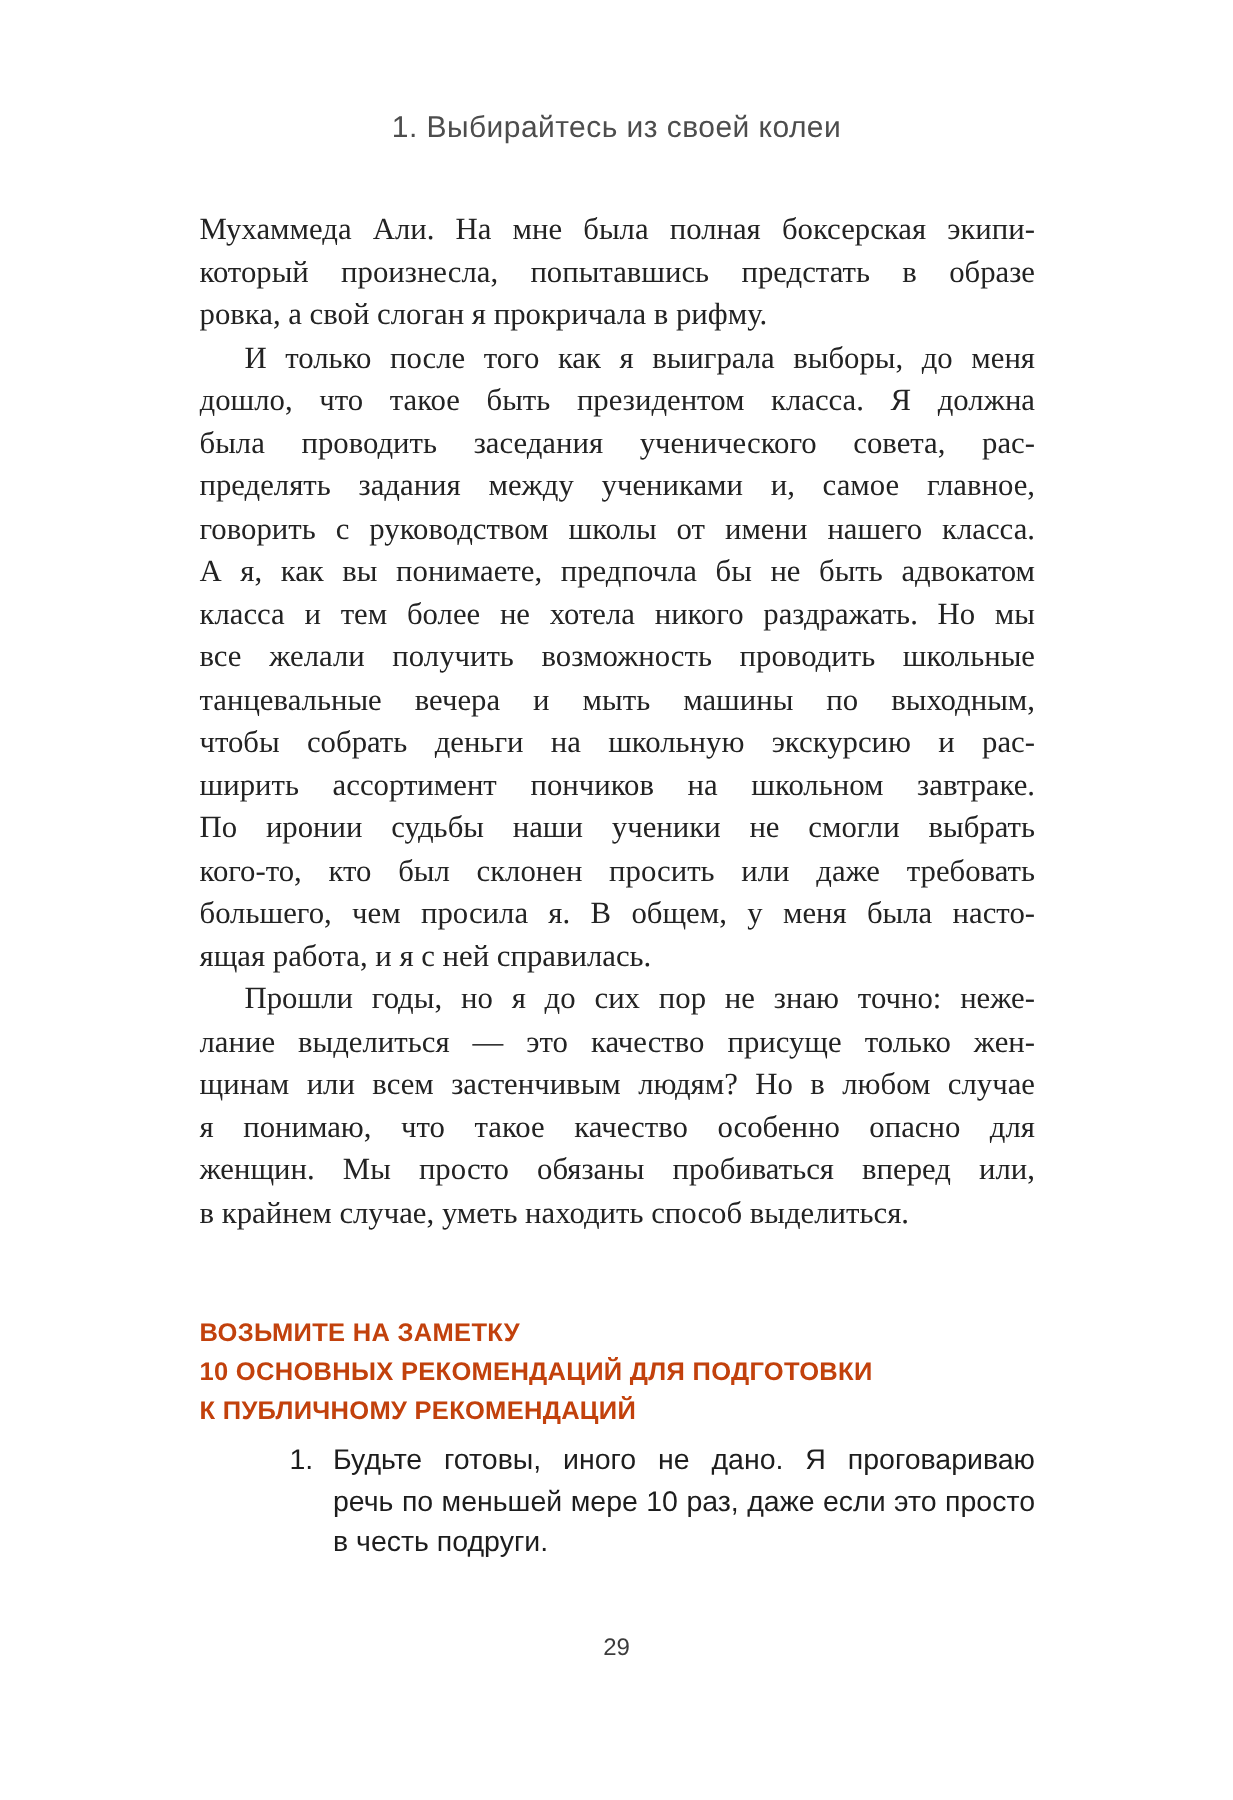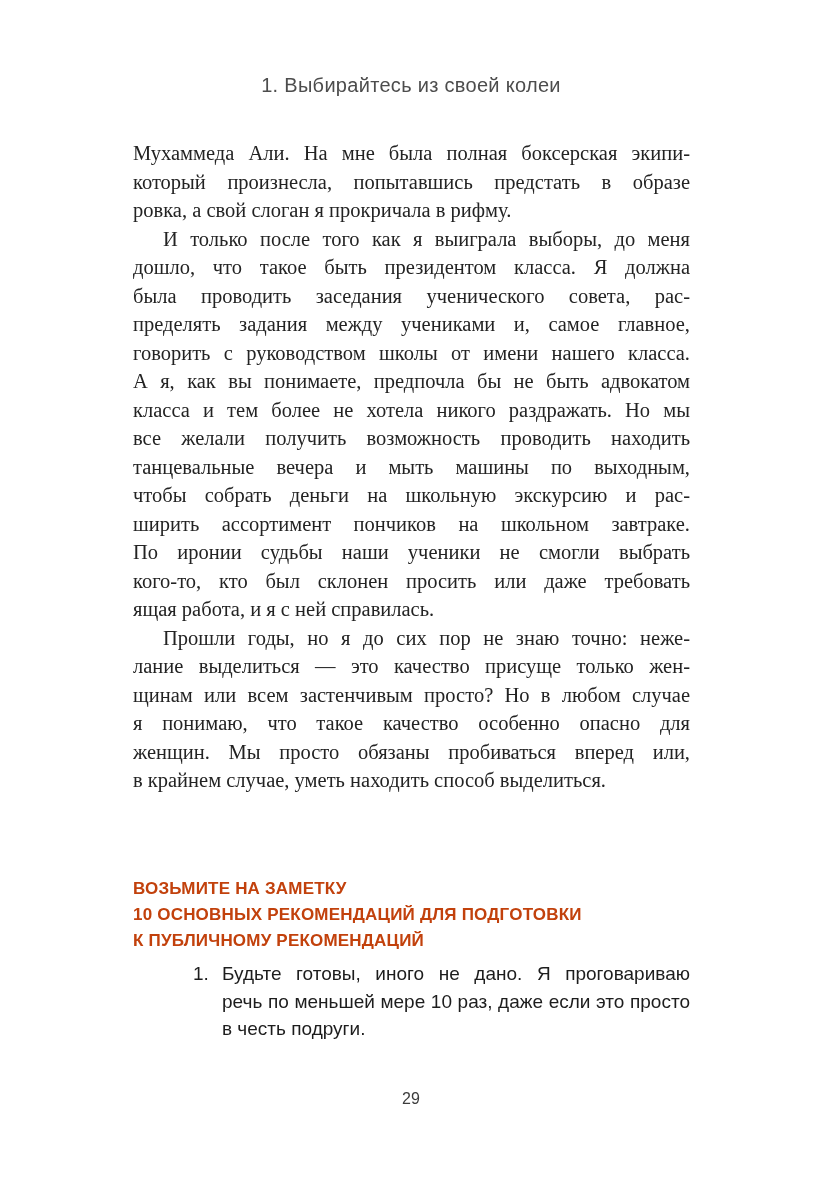--- a/index.html
+++ b/index.html
@@ -111,32 +111,33 @@
         <div class="line last">ровка, а свой слоган я прокричала в рифму.</div>
       </div>
       <div class="para">
         <div class="line first-indent">И только после того как я выиграла выборы, до меня</div>
         <div class="line">дошло, что такое быть президентом класса. Я должна</div>
         <div class="line">была проводить заседания ученического совета, рас-</div>
         <div class="line">пределять задания между учениками и, самое главное,</div>
         <div class="line">говорить с руководством школы от имени нашего класса.</div>
         <div class="line">А я, как вы понимаете, предпочла бы не быть адвокатом</div>
         <div class="line">класса и тем более не хотела никого раздражать. Но мы</div>
-        <div class="line">все желали получить возможность проводить находить</div>
+        <div class="line">все желали получить возможность проводить школьные</div>
         <div class="line">танцевальные вечера и мыть машины по выходным,</div>
         <div class="line">чтобы собрать деньги на школьную экскурсию и рас-</div>
         <div class="line">ширить ассортимент пончиков на школьном завтраке.</div>
         <div class="line">По иронии судьбы наши ученики не смогли выбрать</div>
         <div class="line">кого-то, кто был склонен просить или даже требовать</div>
+        <div class="line">большего, чем просила я. В общем, у меня была насто-</div>
         <div class="line last">ящая работа, и я с ней справилась.</div>
       </div>
       <div class="para">
         <div class="line first-indent">Прошли годы, но я до сих пор не знаю точно: неже-</div>
         <div class="line">лание выделиться — это качество присуще только жен-</div>
-        <div class="line">щинам или всем застенчивым просто? Но в любом случае</div>
+        <div class="line">щинам или всем застенчивым людям? Но в любом случае</div>
         <div class="line">я понимаю, что такое качество особенно опасно для</div>
         <div class="line">женщин. Мы просто обязаны пробиваться вперед или,</div>
         <div class="line last">в крайнем случае, уметь находить способ выделиться.</div>
       </div>
     </div>
 
   <div class="note-heading">
     <div class="heading-line">ВОЗЬМИТЕ НА ЗАМЕТКУ</div>
     <div class="heading-line">10 ОСНОВНЫХ РЕКОМЕНДАЦИЙ ДЛЯ ПОДГОТОВКИ</div>
     <div class="heading-line">К ПУБЛИЧНОМУ РЕКОМЕНДАЦИЙ</div>

